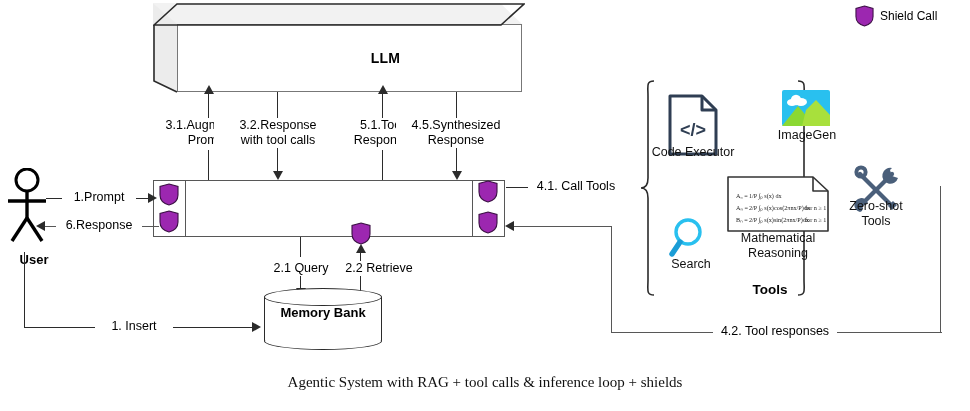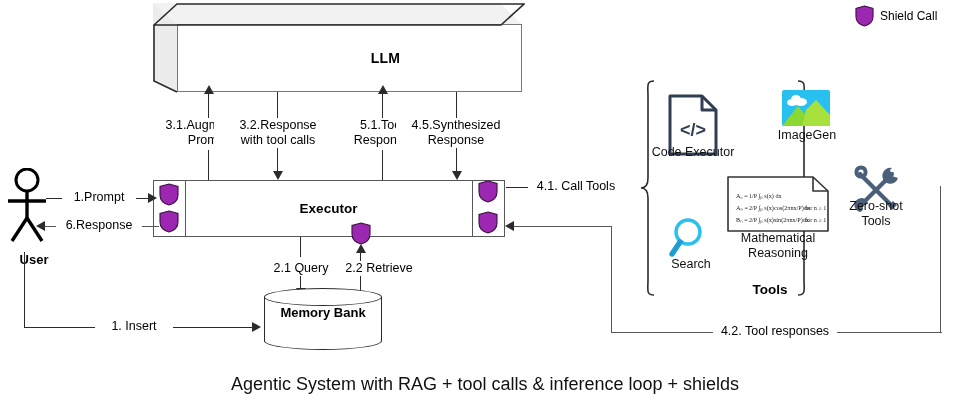--- a/index.html
+++ b/index.html
@@ -92,21 +92,21 @@
 
   #tools-title{position:absolute;left:700px;top:282px;width:140px;text-align:center;
     font-weight:bold;font-size:13.5px;background:transparent;}
 
   
   #legend-shield{left:855px;top:5px;width:19px;height:22px;}
   #legend-text{left:880px;top:9px;font-size:12px;background:transparent;}
 
   
   #caption{position:absolute;left:0;top:374px;width:970px;text-align:center;
-    font-size:18px;color:#111;background:transparent;}
+    font-size:15px;color:#111;background:transparent;font-family:Liberation Serif, serif;}
 </style>
 </head>
 <body>
 
 <div id="stage">
 
   <div class="abs" id="llm-box">
     <div id="llm-top"></div>
     <div id="llm-left"></div>
     <div id="llm-front"></div>
@@ -133,21 +133,20 @@
   <div class="lbl" style="left:333px;top:118px;width:98px;"><span>5.1.Tool</span><br><span>Response</span></div>
 
   <div class="vline blk" style="left:456px;top:92px;height:30px;"></div>
   <div class="vline blk" style="left:456px;top:148px;height:25px;"></div>
   <div class="ah ah-d" style="left:451.5px;top:171px;"></div>
   <div class="lbl" style="left:396px;top:118px;width:120px;"><span>4.5.Synthesized</span><br><span>Response</span></div>
 
   <div class="abs" id="exec-box"></div>
   <div id="exec-div-l"></div>
   <div id="exec-div-r"></div>
-  <div class="abs" id="exec-label">Executor</div>
 
   <div class="shield" style="left:159px;top:183px;">
     <svg viewBox="0 0 20 23">
         <path d="M10 1 L19 3.5 L19 12 C19 17.5 14.5 20.8 10 22 C5.5 20.8 1 17.5 1 12 L1 3.5 Z" fill="#9c27b0" stroke="#3b1044" stroke-width="1.1"></path>
       </svg>
   </div>
   <div class="shield" style="left:159px;top:210px;">
     <svg viewBox="0 0 20 23">
         <path d="M10 1 L19 3.5 L19 12 C19 17.5 14.5 20.8 10 22 C5.5 20.8 1 17.5 1 12 L1 3.5 Z" fill="#9c27b0" stroke="#3b1044" stroke-width="1.1"></path>
       </svg>

